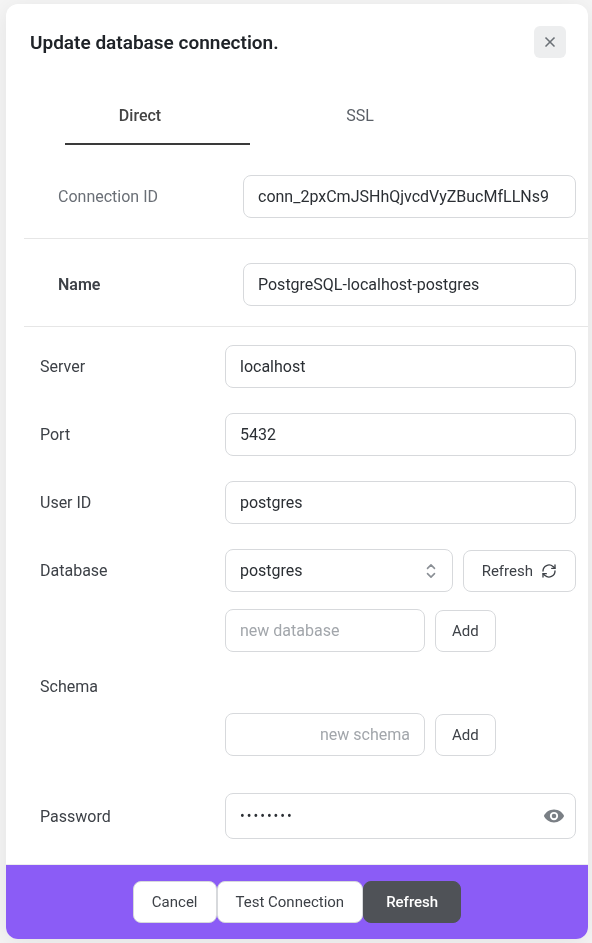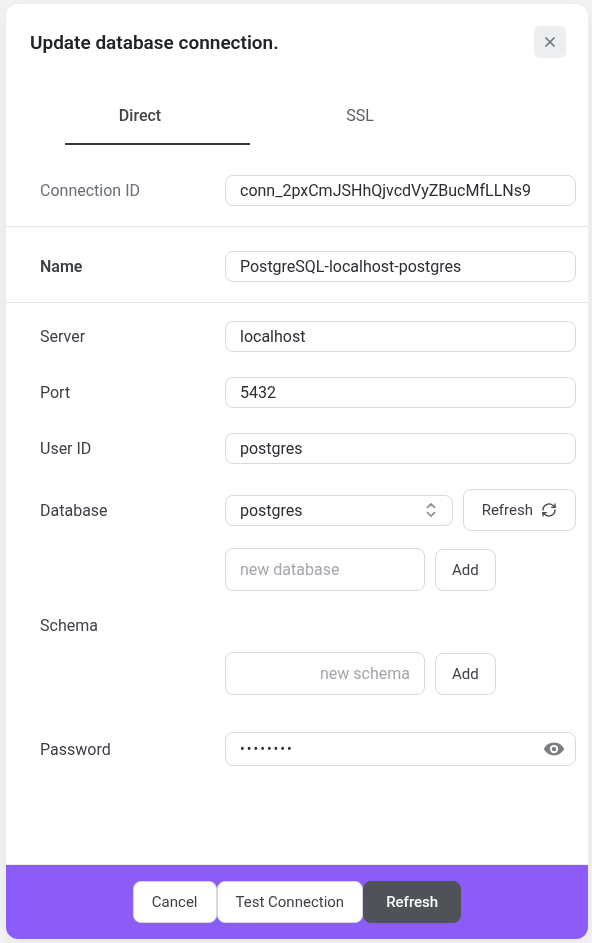--- a/index.html
+++ b/index.html
@@ -90,20 +90,21 @@
     .form-row {
       display: flex;
       align-items: center;
       padding: 12px 12px 12px 34px;
       border-bottom: 1px solid transparent;
     }
     .form-row.has-divider {
       border-bottom: 1px solid #e6e6e6;
       padding-bottom: 20px;
       padding-top: 36px;
+      margin-left: 18px;
     }
     .form-label {
       flex: 0 0 185px;
       font-size: 16px;
       color: #3d4147;
     }
     .form-label.muted {
       color: #6a6f76;
     }
     .form-label.bold {
@@ -112,21 +113,21 @@
     .form-value-row {
       flex: 1;
       display: flex;
       gap: 10px;
       align-items: center;
     }
     .input, .select, .pw-wrap {
       border: 1px solid #d7d9dc;
       border-radius: 8px;
       background: #fff;
-      padding: 5px 14px;
+      padding: 11px 14px;
       font-size: 16px;
       color: #2b2f34;
       width: 100%;
       font-family: inherit;
     }
     .input.mono {
       font-family: inherit;
       letter-spacing: 0;
       overflow: hidden;
       text-overflow: clip;

